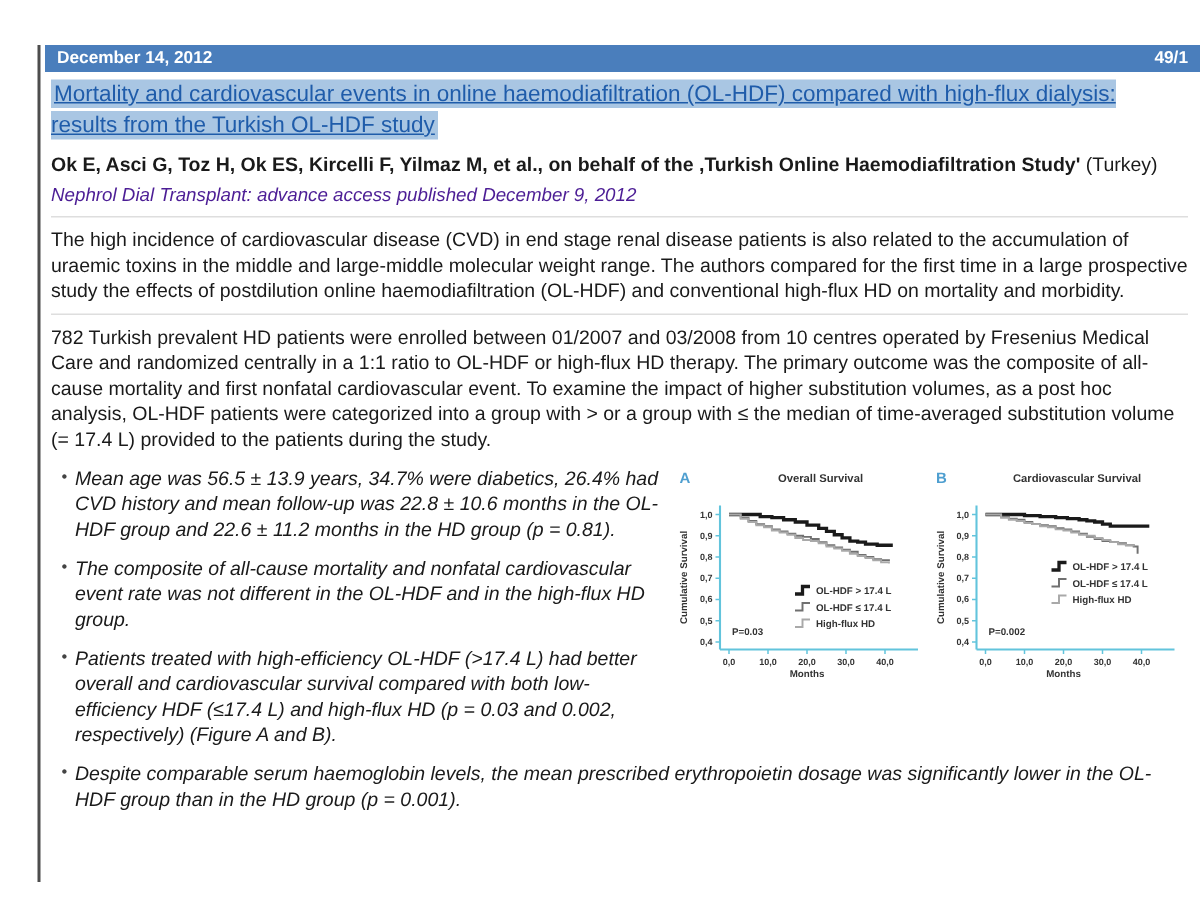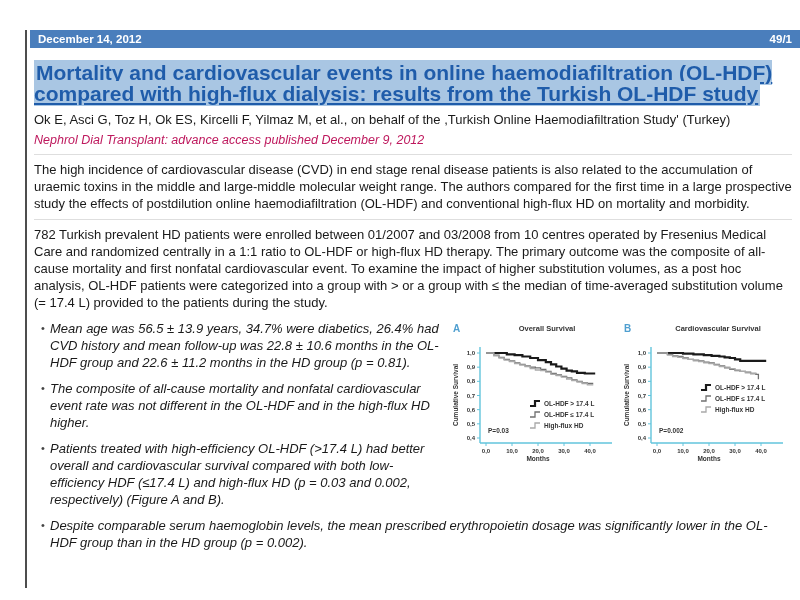--- a/index.html
+++ b/index.html
@@ -3,26 +3,26 @@
 <meta charset="utf-8">
 <style>
   html,body{margin:0;padding:0;background:#ffffff;font-family:"Liberation Sans",sans-serif;}
   .page{position:relative;width:800px;height:600px;background:#ffffff;overflow:hidden;}
   .slide{position:absolute;left:25px;top:30px;width:780px;height:558px;
          border-left:2px solid #4d4d4d;border-right:3px solid #1a1a1a;background:#fff;box-sizing:border-box;}
   .header-bar{margin:0 2px 0 3px;height:18px;background:#4a7ebc;color:#fff;
               font-size:11.5px;font-weight:bold;display:flex;justify-content:space-between;
               align-items:center;padding:0 8px;box-sizing:border-box;}
   .content{padding:0 10px 0 7px;}
-  .title-block{margin-top:14px;font-size:21px;font-weight:bold;line-height:21px;}
+  .title-block{margin-top:4px;font-size:15px;font-weight:normal;line-height:21px;}
   .title-block span{background:#a9c6e3;color:#1f5caa;text-decoration:underline;padding:1px 2px;}
   .authors{margin-top:8px;font-size:13px;line-height:16px;color:#1a1a1a;}
-  .authors .bold{font-weight:normal;}
+  .authors .bold{font-weight:bold;}
   .authors .country{}
-  .journal{margin-top:5px;font-size:12.5px;font-style:italic;color:#be185d;}
+  .journal{margin-top:5px;font-size:12.5px;font-style:italic;color:#4c1d95;}
   .para{margin-top:7px;padding-top:6px;border-top:1px solid #dedede;
         font-size:13px;line-height:17px;color:#1a1a1a;}
   .bullets{margin-top:4px;padding-top:5px;}
   .figure{float:right;width:342px;height:142px;margin:0 0 4px 6px;}
   .figure .panels{display:flex;}
   .bullet{display:flex;font-size:13px;line-height:17px;color:#1a1a1a;margin:0 0 9px 2px;}
   .bullet .marker{width:14px;flex:0 0 14px;text-align:center;font-size:11px;color:#444;}
   .bullet .btext{flex:1;font-style:italic;}
   svg text{font-family:"Liberation Sans",sans-serif;}
 </style>
@@ -144,28 +144,28 @@
               </svg>
             </div>
         </div>
 
         <div class="bullet">
           <span class="marker">•</span>
           <span class="btext">Mean age was 56.5 ± 13.9 years, 34.7% were diabetics, 26.4% had CVD history and mean follow-up was 22.8 ± 10.6 months in the OL-HDF group and 22.6 ± 11.2 months in the HD group (p = 0.81).</span>
         </div>
         <div class="bullet">
           <span class="marker">•</span>
-          <span class="btext">The composite of all-cause mortality and nonfatal cardiovascular event rate was not different in the OL-HDF and in the high-flux HD higher.</span>
+          <span class="btext">The composite of all-cause mortality and nonfatal cardiovascular event rate was not different in the OL-HDF and in the high-flux HD group.</span>
         </div>
         <div class="bullet">
           <span class="marker">•</span>
           <span class="btext">Patients treated with high-efficiency OL-HDF (&gt;17.4 L) had better overall and cardiovascular survival compared with both low-efficiency HDF (≤17.4 L) and high-flux HD (p = 0.03 and 0.002, respectively) (Figure A and B).</span>
         </div>
         <div class="bullet">
           <span class="marker">•</span>
-          <span class="btext">Despite comparable serum haemoglobin levels, the mean prescribed erythropoietin dosage was significantly lower in the OL-HDF group than in the HD group (p = 0.002).</span>
+          <span class="btext">Despite comparable serum haemoglobin levels, the mean prescribed erythropoietin dosage was significantly lower in the OL-HDF group than in the HD group (p = 0.001).</span>
         </div>
 
       </div>
 
     </div>
   </div>
 </div>
 
 </body></html>

